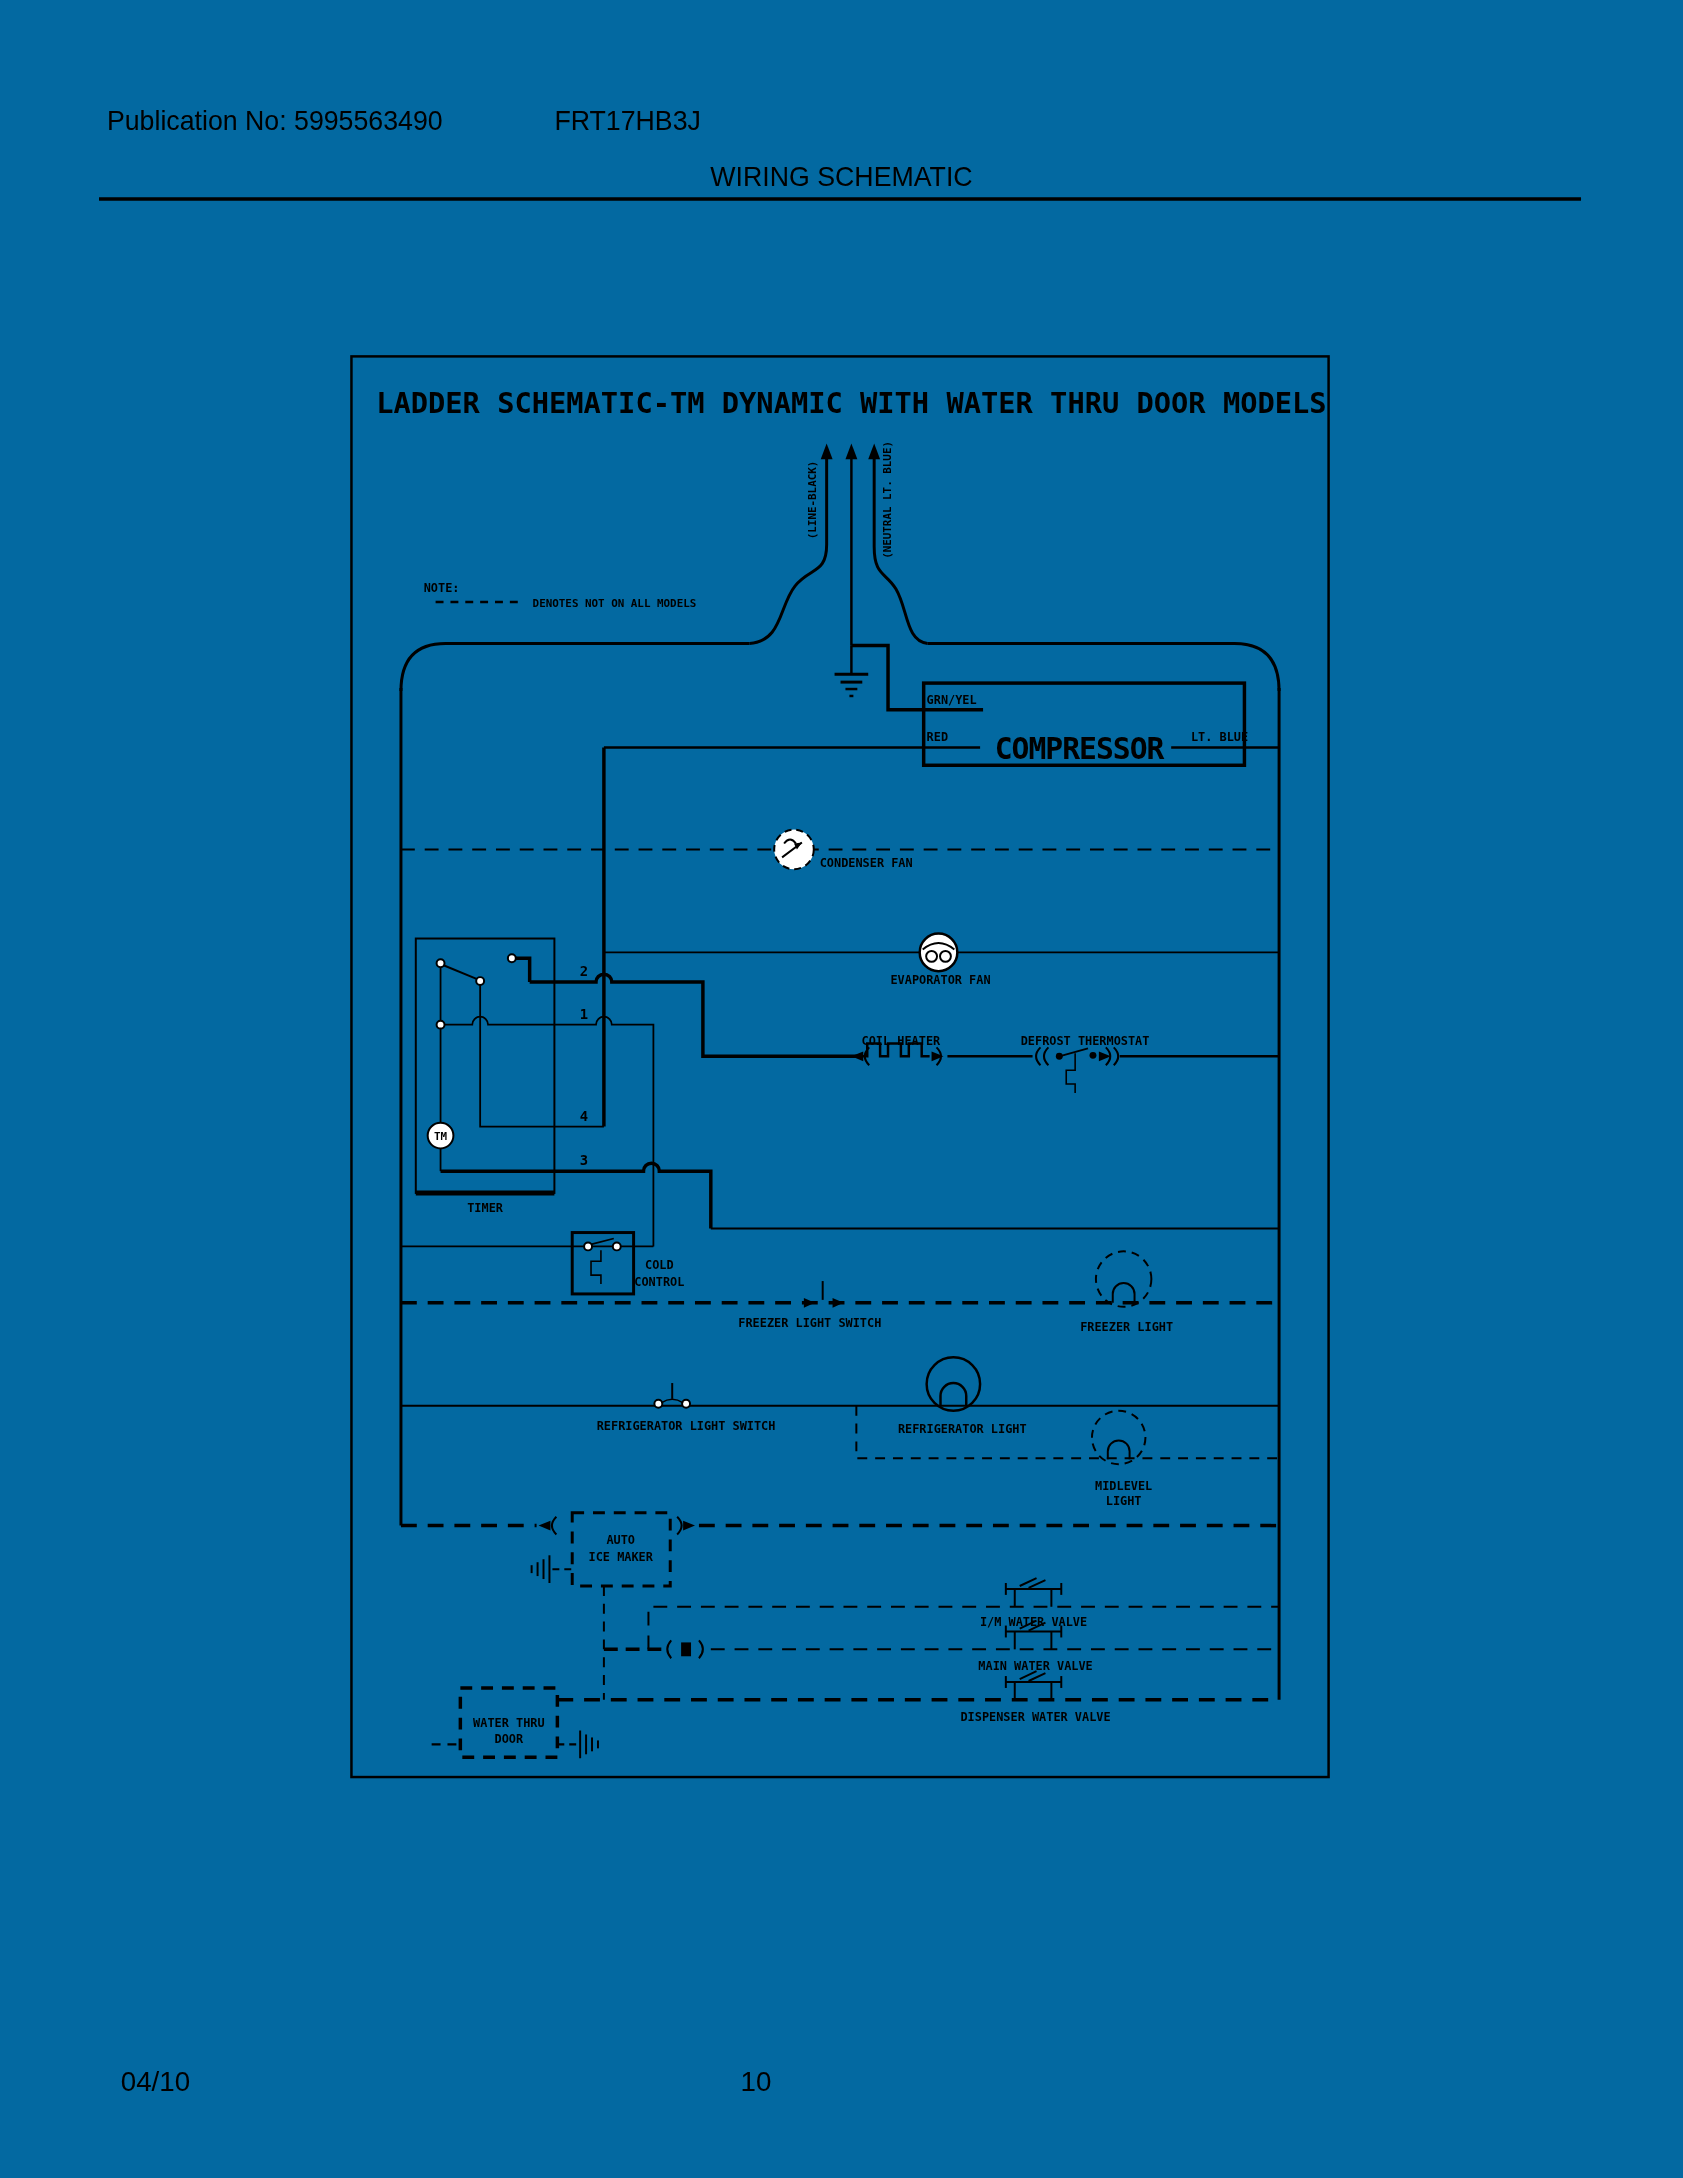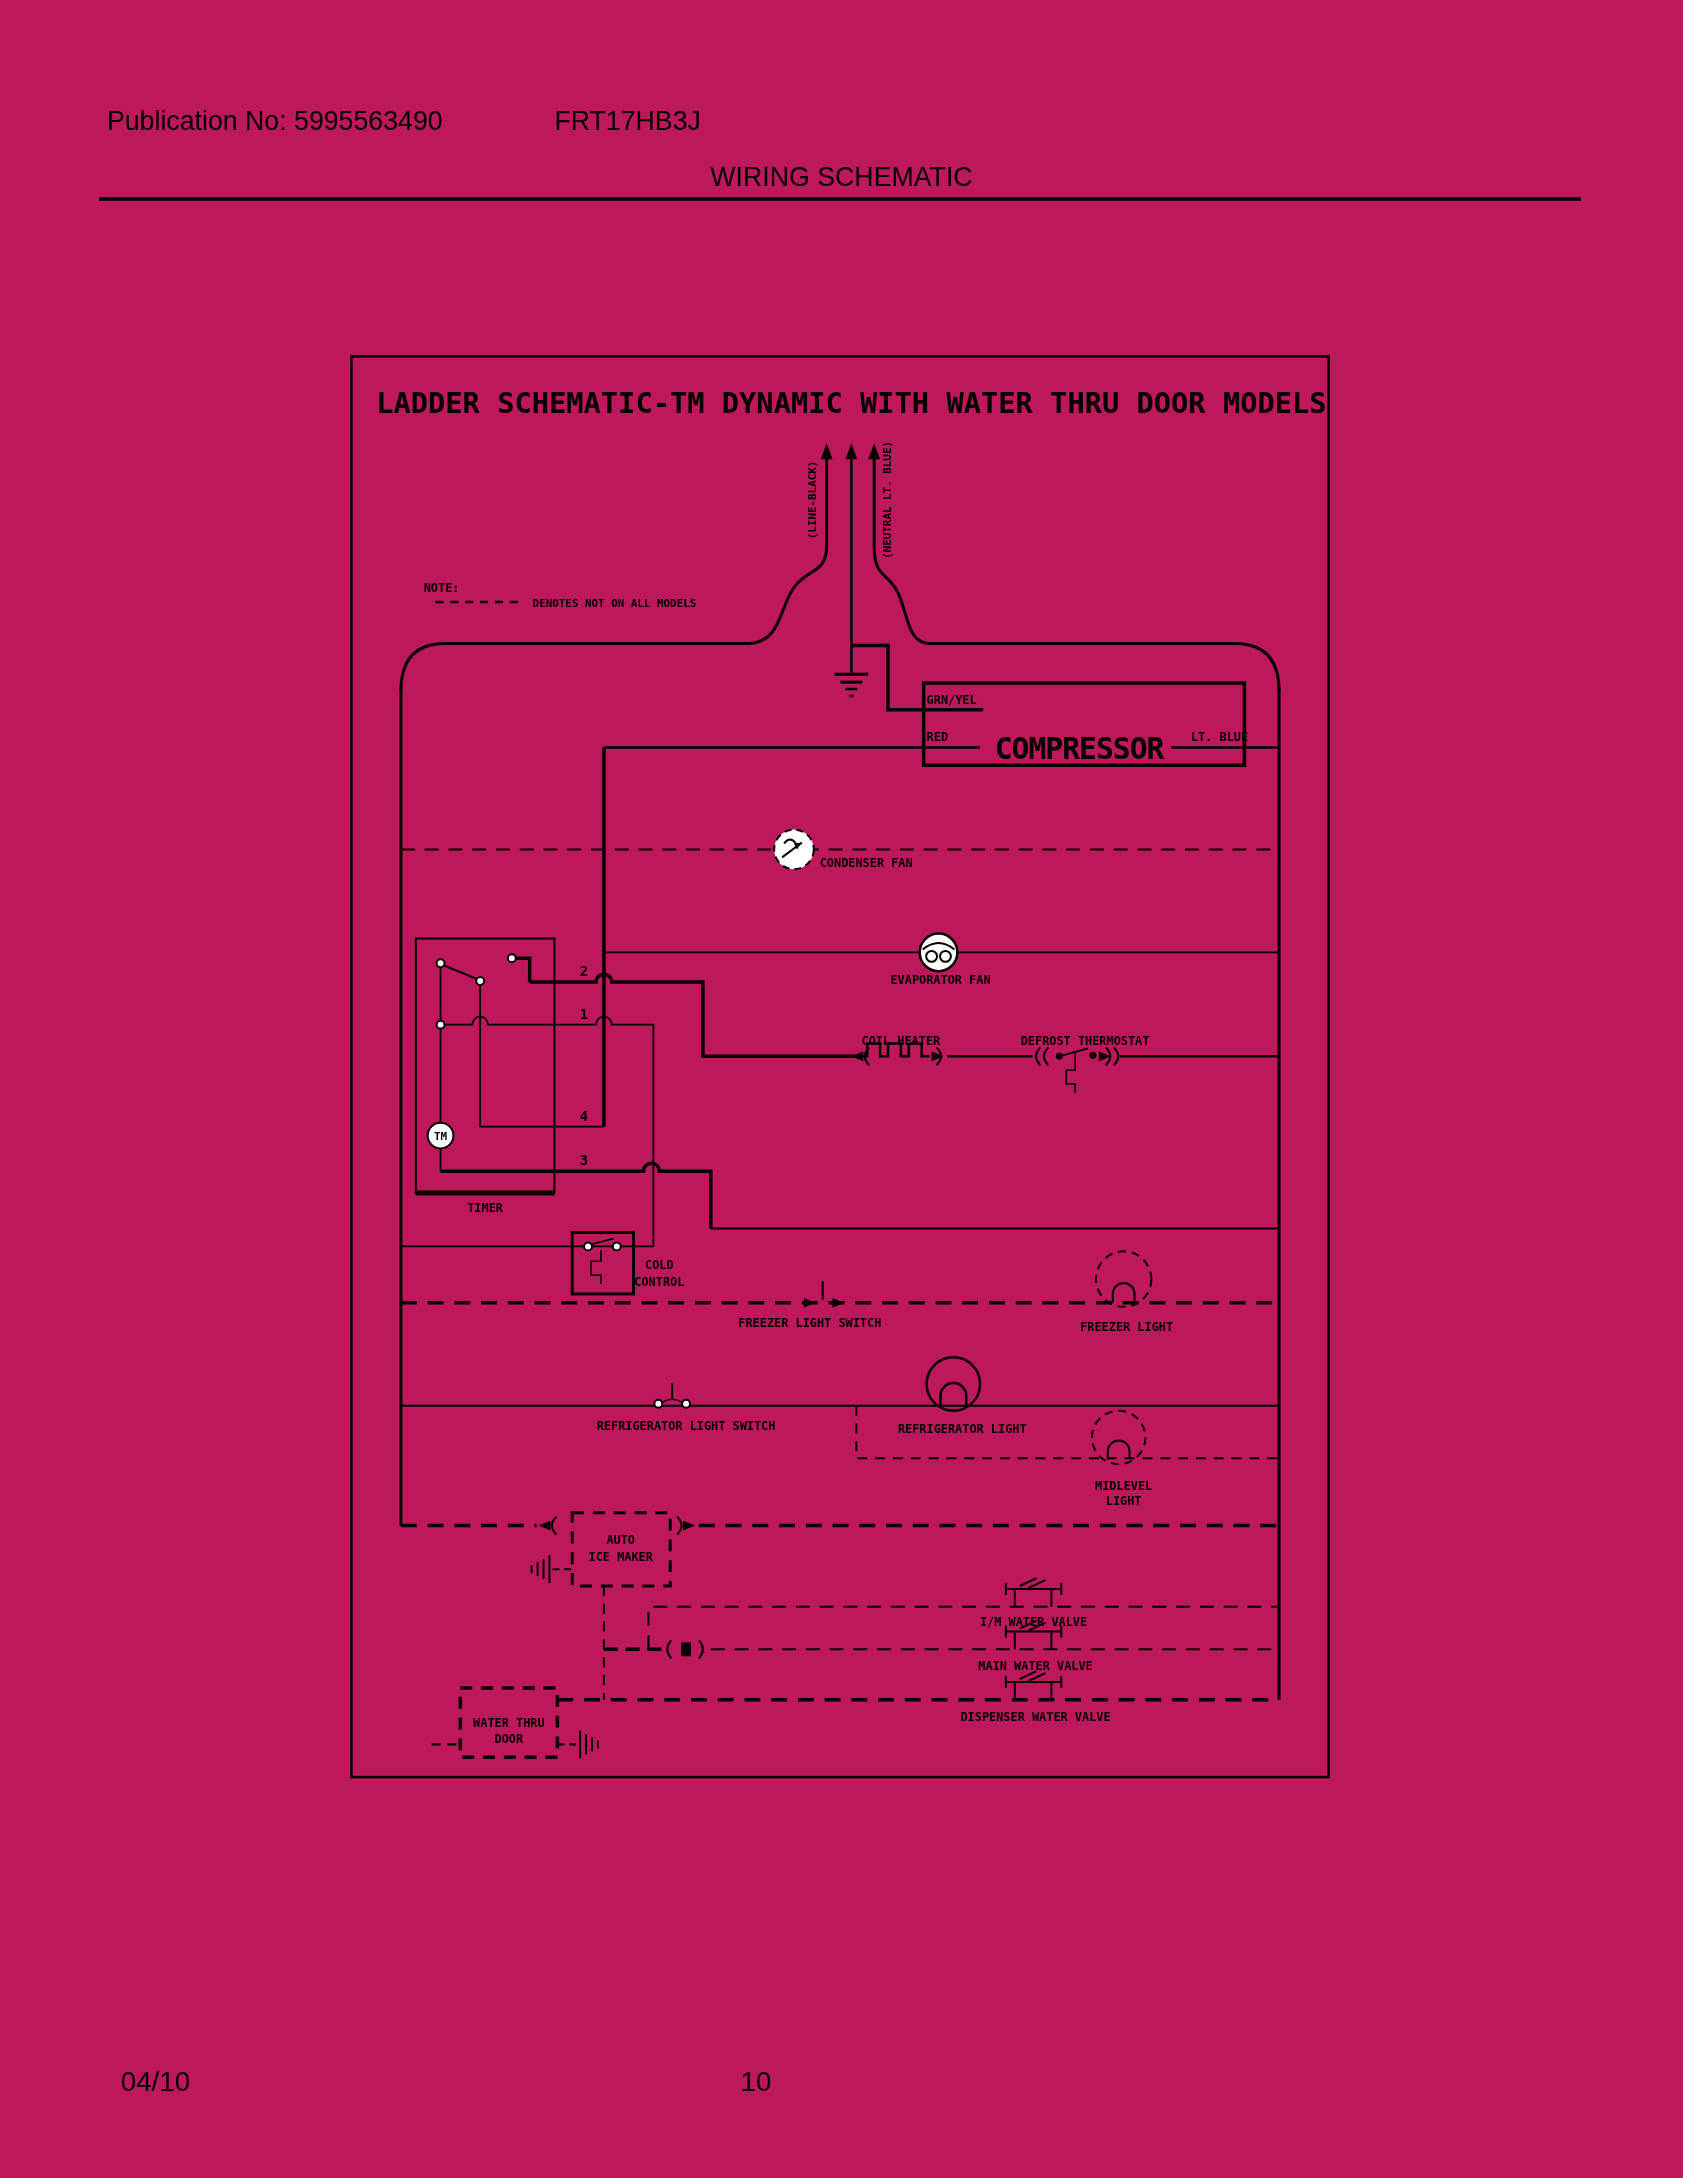--- a/index.html
+++ b/index.html
@@ -1,16 +1,16 @@
 <!DOCTYPE html>
 <html><head>
 <meta charset="utf-8">
 <style>
   html,body{margin:0;padding:0;background:#ffffff;}
-  .page{position:relative;width:1683px;height:2178px;background:#be185d;overflow:hidden;}
+  .page{position:relative;width:1683px;height:2178px;background:#0369a1;overflow:hidden;}
   svg{position:absolute;left:0;top:0;}
   text{fill:#000;}
   .hdr{font-family:"Liberation Sans",sans-serif;font-weight:normal;}
   .cad{font-family:"DejaVu Sans Mono",monospace;font-weight:bold;}
 </style>
 </head>
 <body>
 
 <div class="page">
 <svg width="1683" height="2178" viewBox="0 0 1700 2200">

